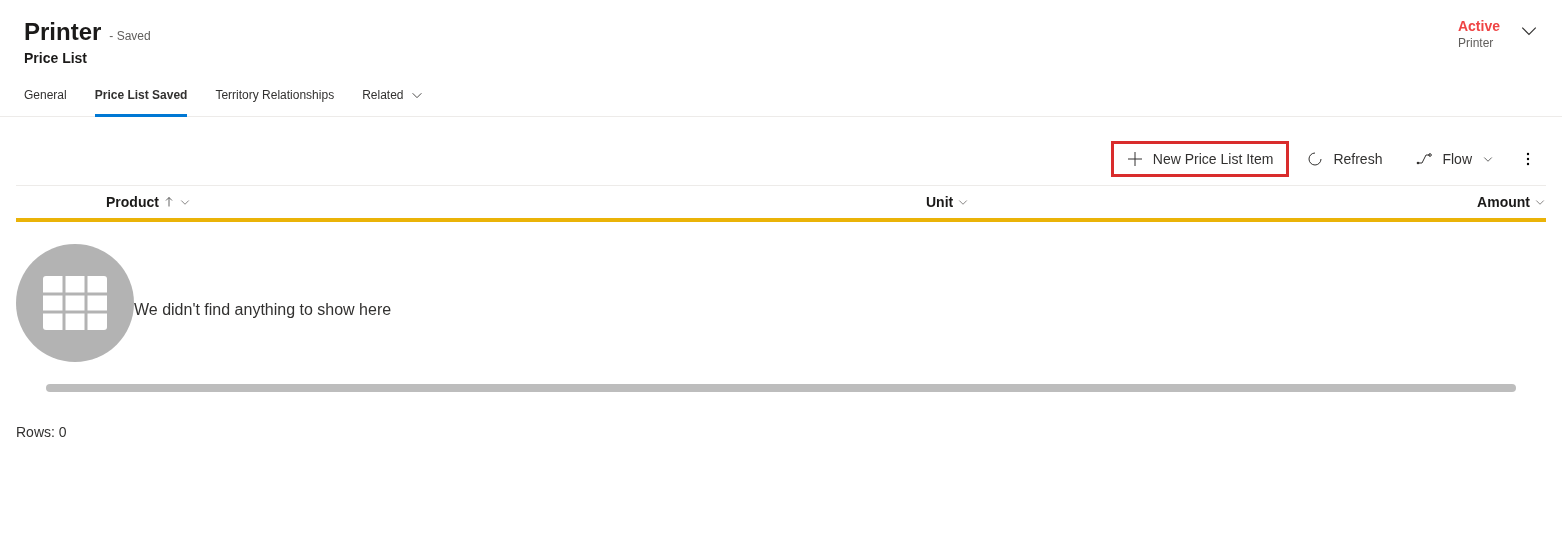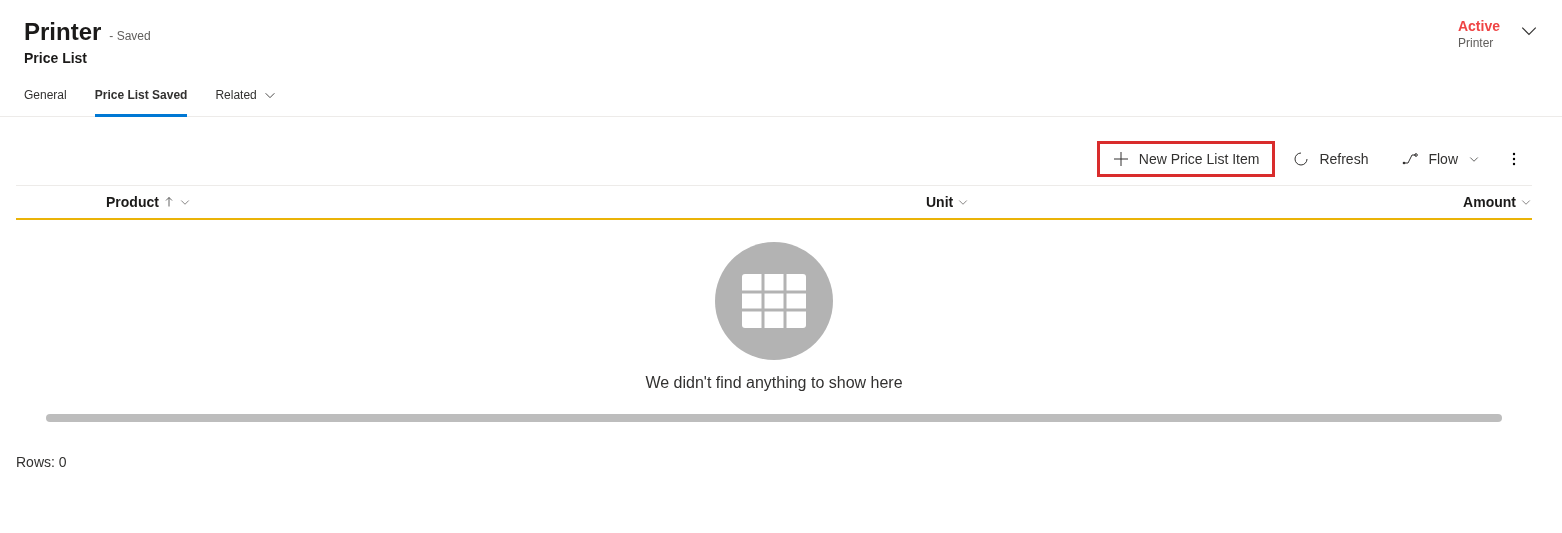--- a/index.html
+++ b/index.html
@@ -72,21 +72,21 @@
     font-weight: 600;
   }
   .tab.active::after {
     content: "";
     position: absolute;
     left: 0; right: 0; bottom: -1px;
     height: 3px;
     background: #0078d4;
   }
   .content-wrap {
-    padding: 24px 30px 8px 16px;
+    padding: 24px 16px 8px 16px;
   }
   .subgrid-toolbar {
     display: flex;
     justify-content: flex-end;
     align-items: center;
     gap: 10px;
     padding: 4px 6px 12px 6px;
     border-bottom: 1px solid #edebe9;
   }
   .tb-btn {
@@ -101,38 +101,38 @@
   }
   .tb-btn.highlighted {
     outline: 3px solid #d92c2c;
     outline-offset: 1px;
   }
   .tb-icon { display:flex; align-items:center; }
   .grid-header {
     display: flex;
     align-items: flex-end;
     padding: 8px 0;
-    border-bottom: 2px solid #eab308;
+    border-bottom: 4px solid #eab308;
   }
   .col {
     display: flex;
     align-items: center;
     gap: 4px;
     font-size: 14px;
     font-weight: 600;
     color: #1b1a19;
     cursor: pointer;
   }
   .col-checkbox { width: 90px; }
   .col-product { flex: 0 0 820px; }
   .col-unit { flex: 1 1 auto; }
   .col-amount { width: 120px; justify-content: flex-end; }
   .empty-state {
     display: flex;
-    flex-direction: column;
+    flex-direction: row;
     align-items: center;
     padding: 22px 0 10px 0;
   }
   .empty-circle {
     width: 118px;
     height: 118px;
     border-radius: 50%;
     background: #b3b3b3;
     display: flex;
     align-items: center;
@@ -179,20 +179,23 @@
     </div>
   </div>
 </div>
 
 <div class="tabs">
   <div class="tab">
     <span>General</span>
   </div>
   <div class="tab active">
     <span>Price List Saved</span>
+  </div>
+  <div class="tab">
+    <span>Territory Relationships</span>
   </div>
   <div class="tab">
     <span>Related</span>
     <svg width="14" height="14" viewBox="0 0 16 16">
         <path d="M3 6 L8 11 L13 6" stroke="#323130" stroke-width="1" fill="none"></path>
       </svg>
   </div>
 </div>
 
 <div class="content-wrap">

